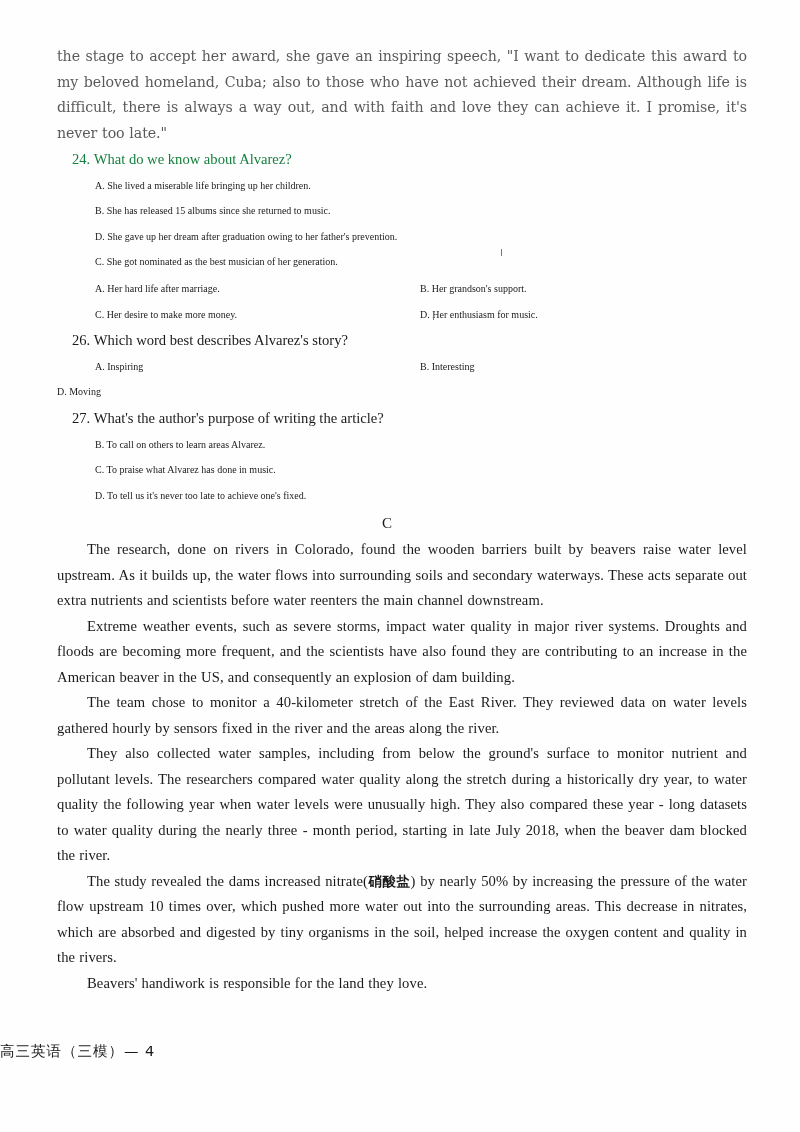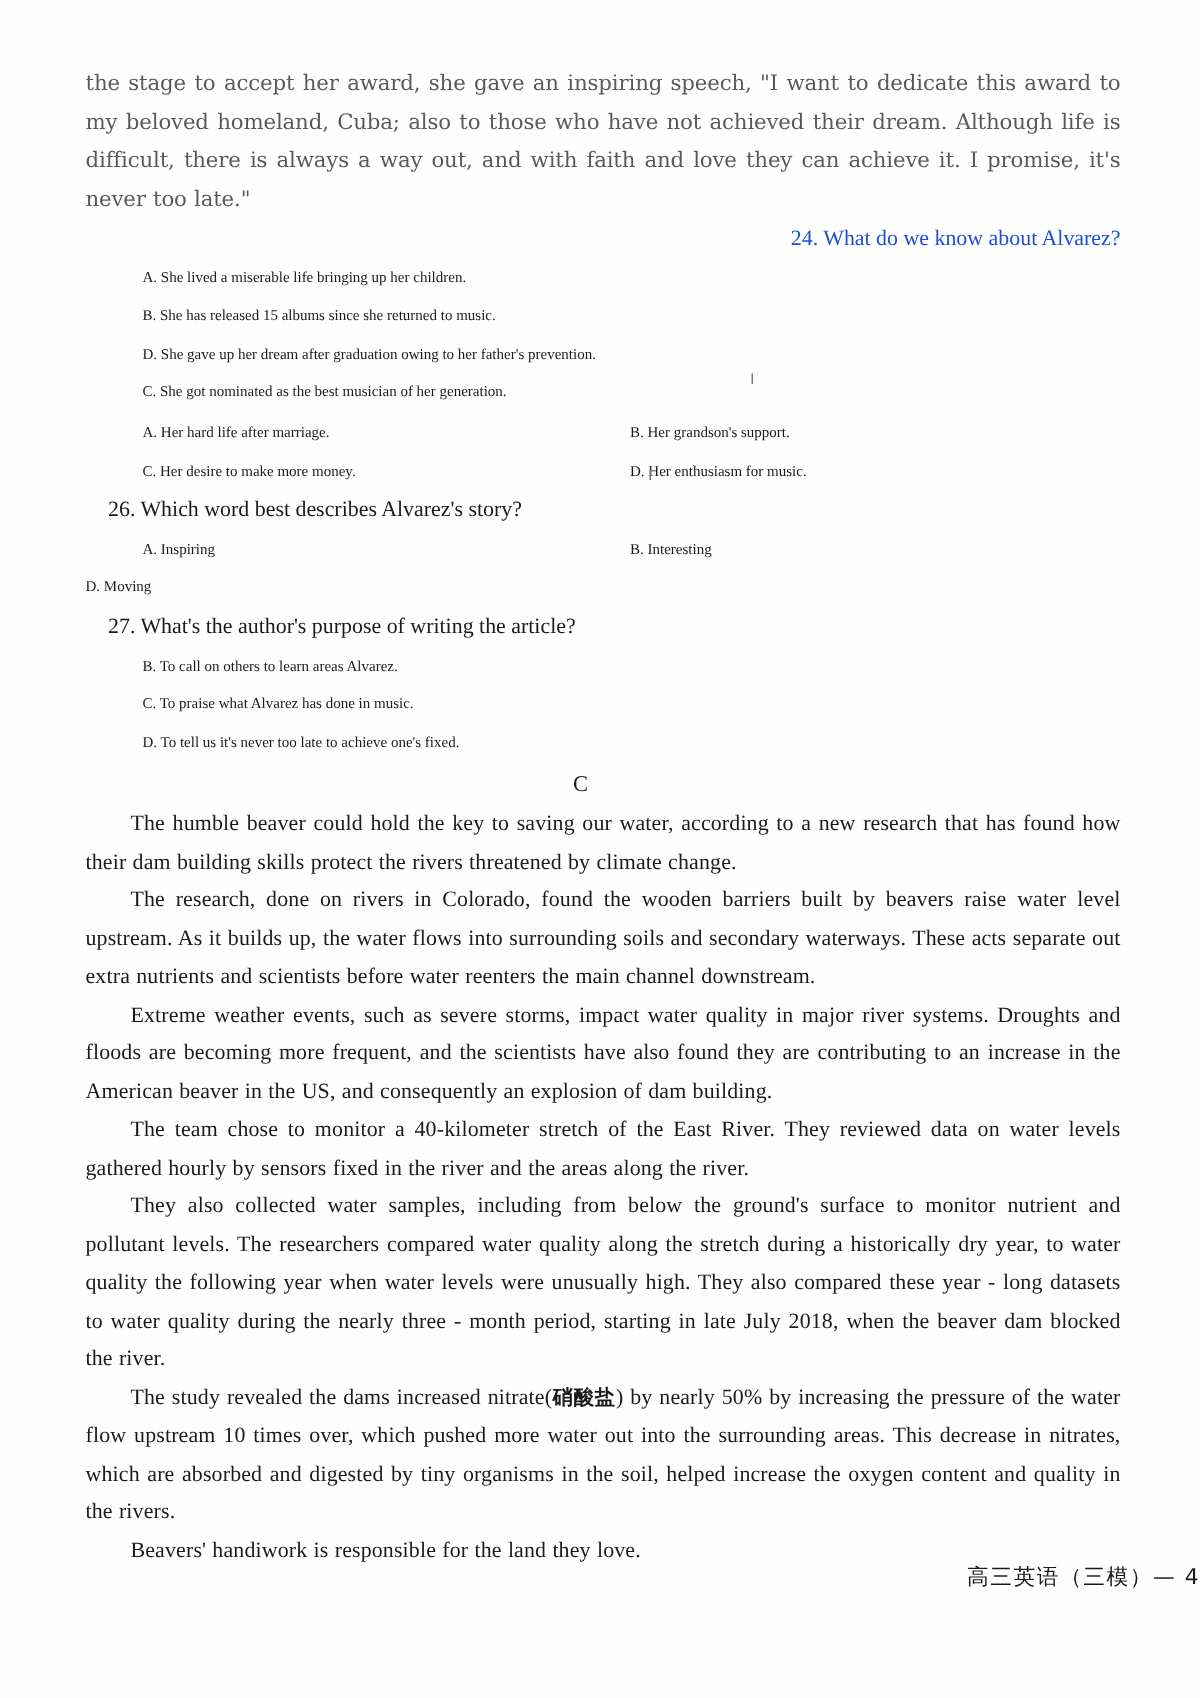--- a/index.html
+++ b/index.html
@@ -52,21 +52,21 @@
 
   
   .q-block { margin-top: 1px; }
   .q-stem {
     font-size: 14.6px;
     line-height: 25.6px;
     padding-left: 15px;
     margin: 0;
     position: relative;
   }
-  .q-stem.faded-lite { color: #1d4ed8; text-align: right; }
+  .q-stem.faded-lite { color: #15803d; }
 
   .opt-list {
     list-style: none;
     margin: 0;
     padding: 0;
   }
   .opt-row {
     display: flex;
     line-height: 25.6px;
     font-size: 10px;
@@ -87,21 +87,21 @@
     margin: 2px 0 0 0;
     padding-right: 30px;
   }
 
   
   .footer {
     position: absolute;
     left: 0;
     right: 0;
     top: 1042px;
-    text-align: right;
+    text-align: left;
     font-size: 14.5px;
     font-family: "DejaVu Sans", "Liberation Sans", sans-serif;
     letter-spacing: 1px;
     color: #1a1a1a;
   }
 
   .stray-mark {
     position: absolute;
     width: 1px;
     height: 7px;
@@ -175,21 +175,20 @@
           <span class="opt full">C. To praise what Alvarez has done in music.</span>
         </li>
         <li class="opt-row">
           <span class="opt full">D. To tell us it's never too late to achieve one's fixed.</span>
         </li>
       </ul>
     </div>
 
     <p class="section-letter">C</p>
 
-    <p class="para indent">The humble beaver could hold the key to saving our water, according to a new research that has found how their dam  building skills protect the rivers threatened by climate change.</p>
     <p class="para indent">The research, done on rivers in Colorado, found the wooden barriers built by beavers raise water level upstream. As it builds up, the water flows into surrounding soils and secondary waterways. These acts separate out extra nutrients and scientists before water reenters the main channel downstream.</p>
     <p class="para indent">Extreme weather events, such as severe storms, impact water quality in major river systems. Droughts and floods are becoming more frequent, and the scientists have also found they are contributing to an increase in the American beaver in the US, and consequently an explosion of dam building.</p>
     <p class="para indent">The team chose to monitor a 40-kilometer stretch of the East River. They reviewed data on water levels gathered hourly by sensors fixed in the river and the areas along the river.</p>
     <p class="para indent">They also collected water samples, including from below the ground's surface to monitor nutrient and pollutant levels. The researchers compared water quality along the stretch during a historically dry year, to water quality the following year when water levels were unusually high. They also compared these year - long datasets to water quality during the nearly three - month period, starting in late July 2018, when the beaver dam blocked the river.</p>
 
     <p class="para indent"><span>The study revealed the dams increased nitrate(</span><span class="gloss">硝酸盐</span><span>) by nearly 50% by increasing the pressure of the water flow upstream 10 times over, which pushed more water out into the surrounding areas. This decrease in nitrates, which are absorbed and digested by tiny organisms in the soil, helped increase the oxygen content and quality in the rivers.</span></p>
 
     <p class="para indent">Beavers' handiwork is responsible for the land they love.</p>
 
   </div>

